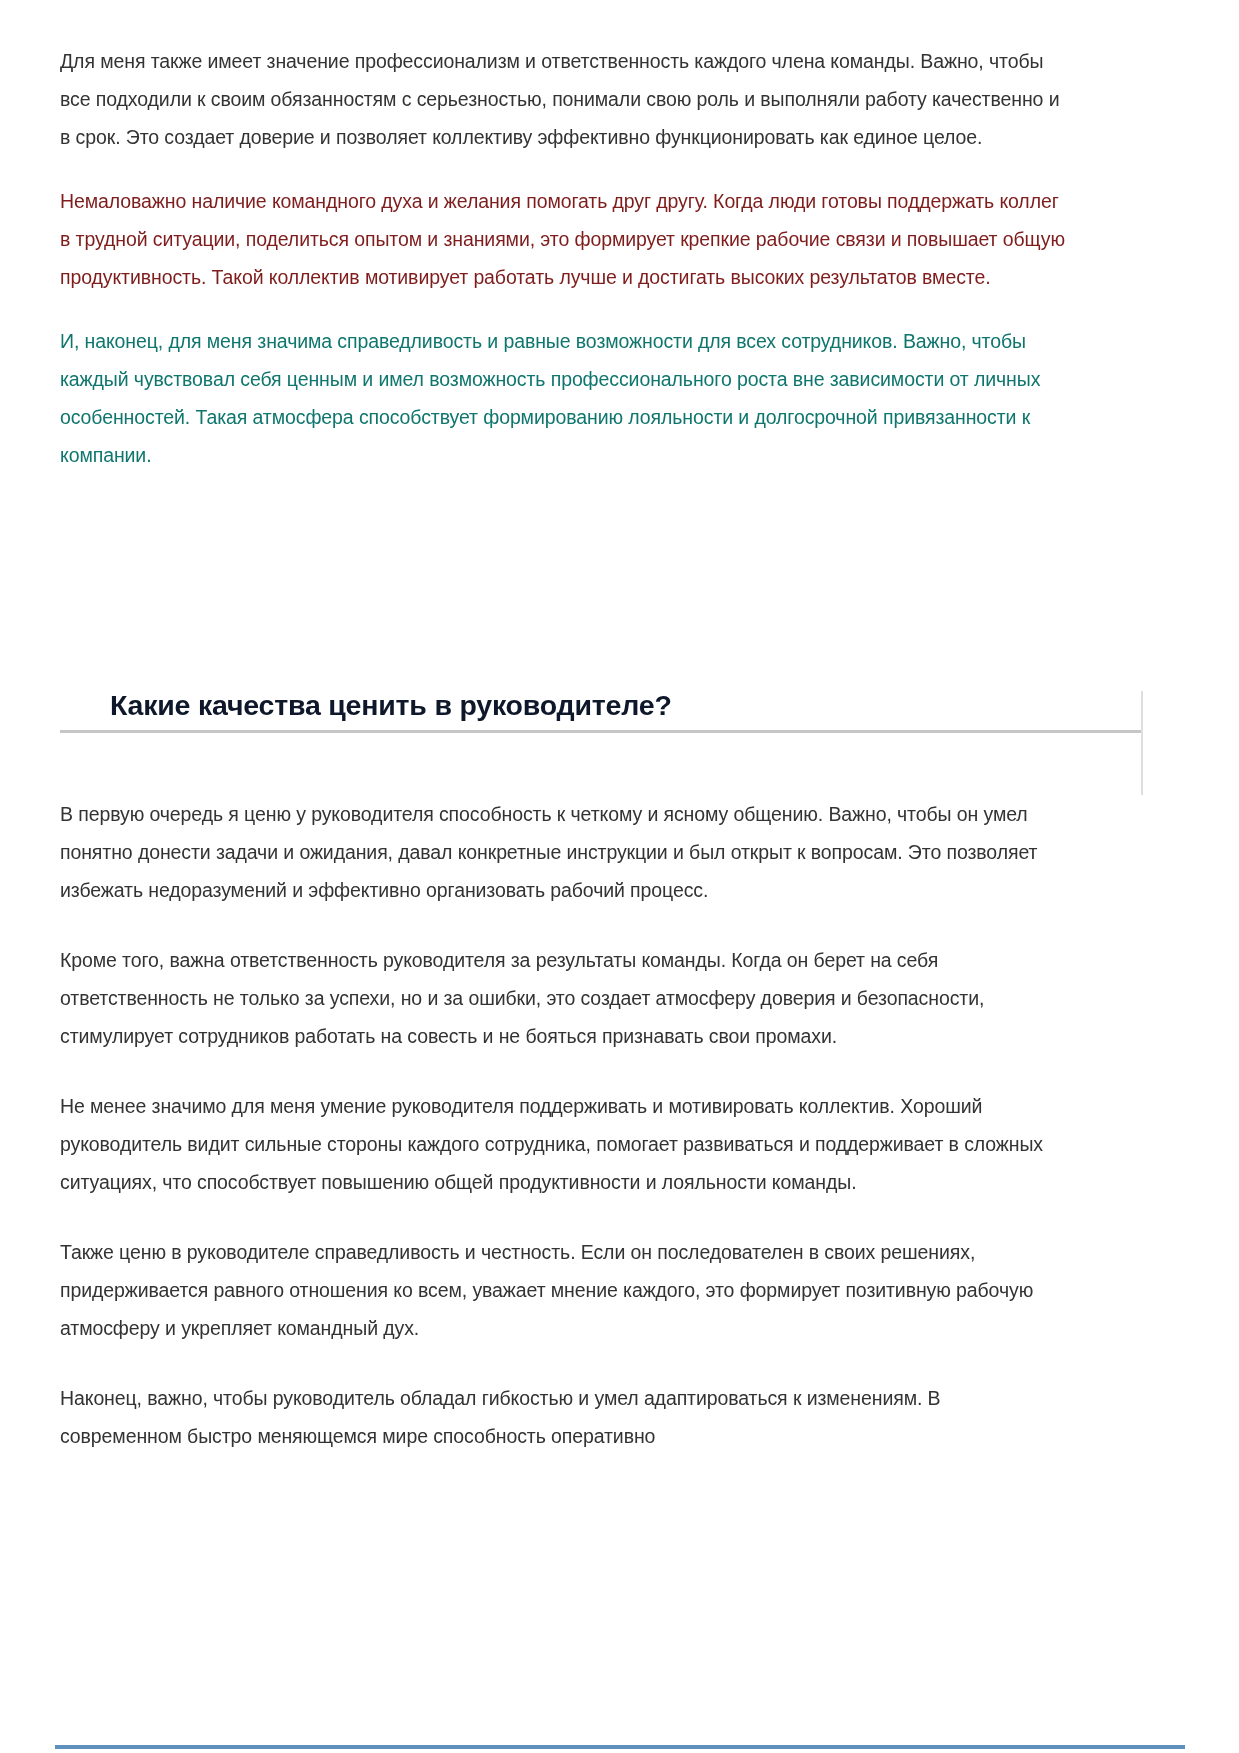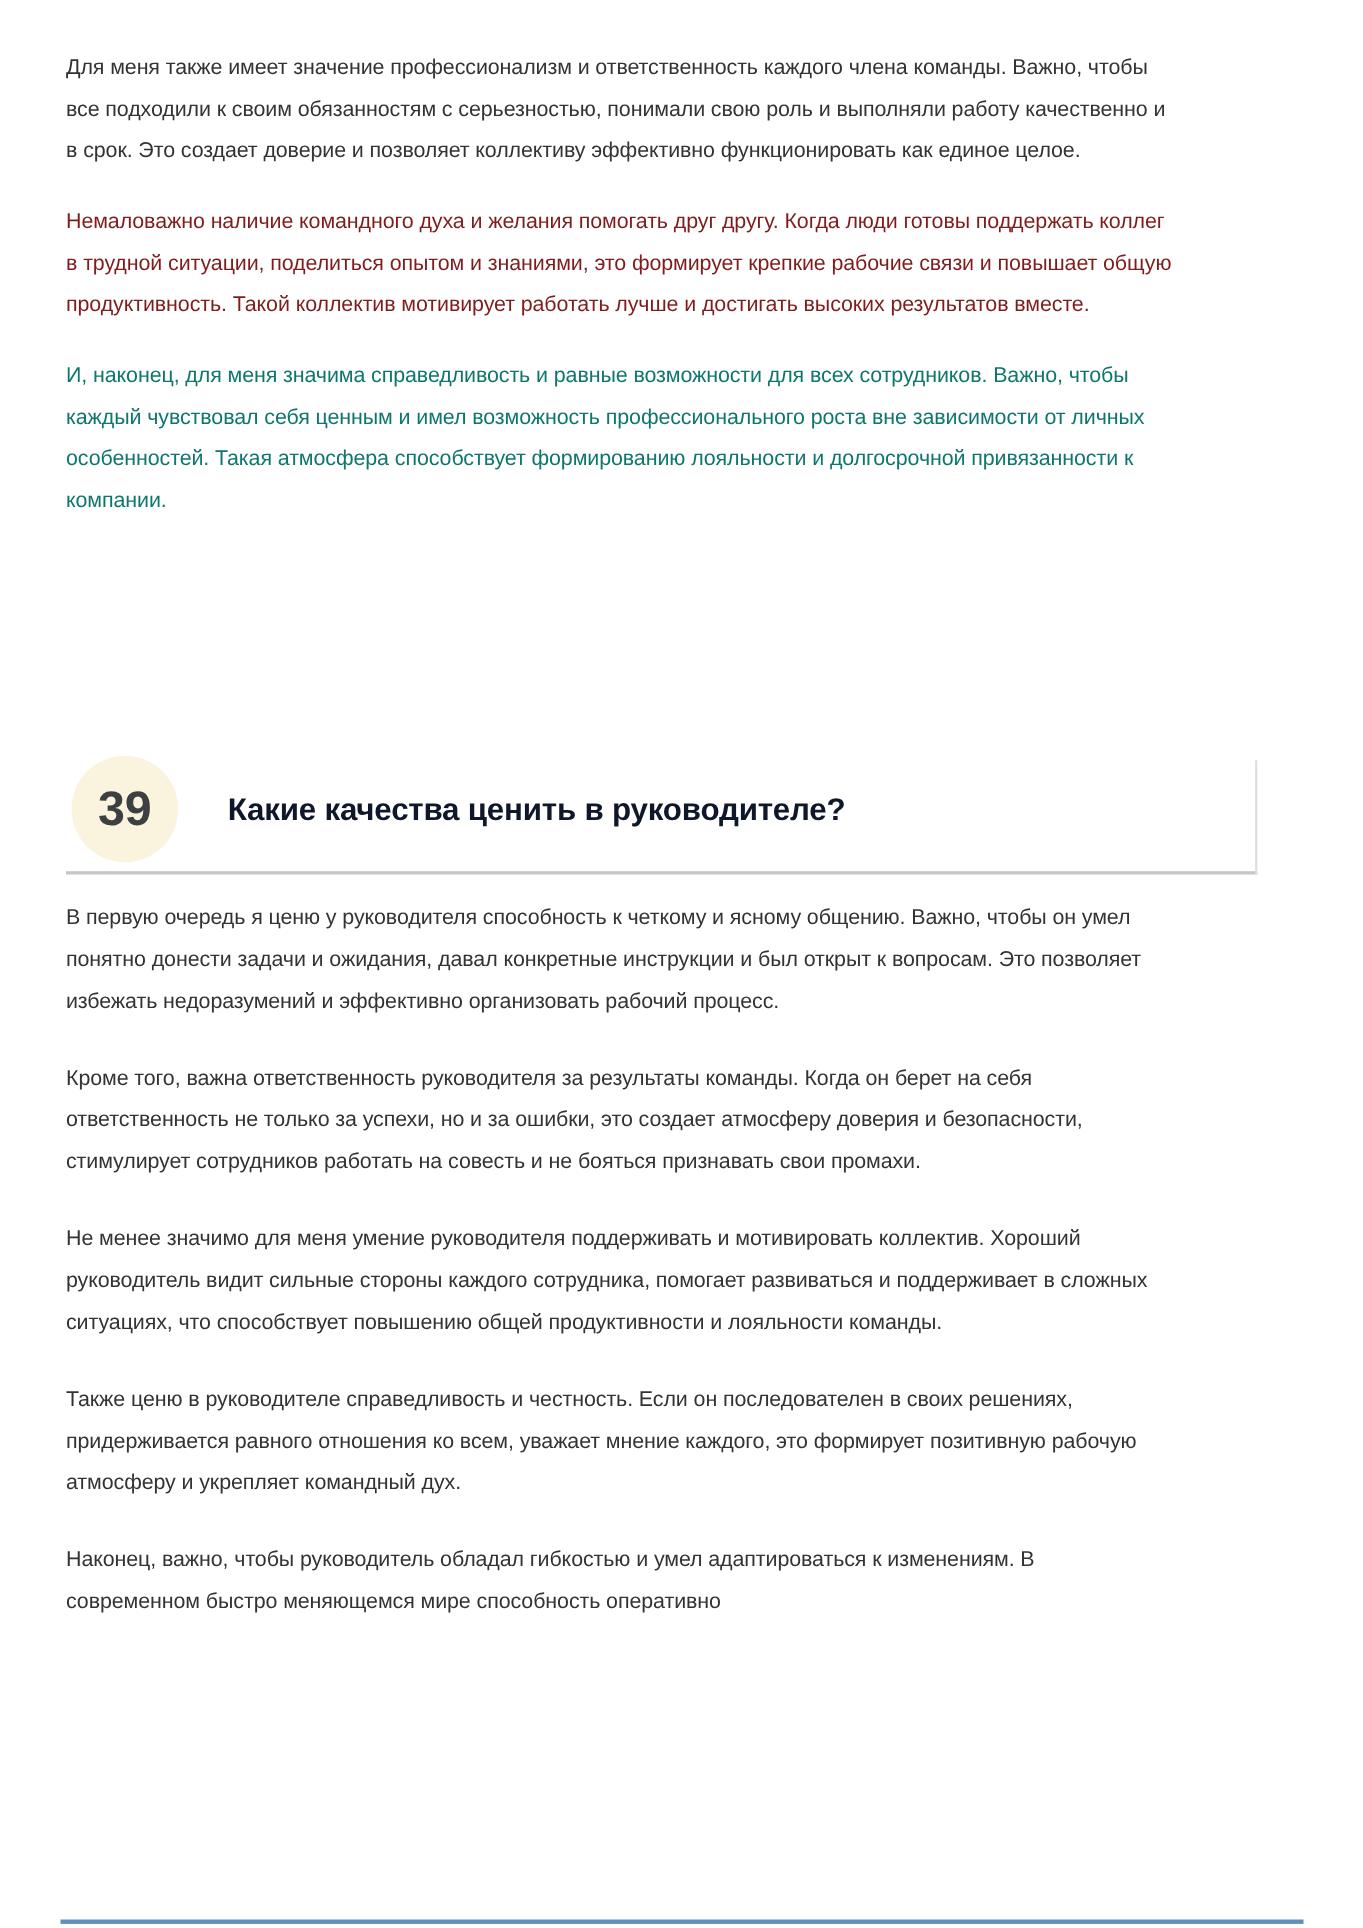--- a/index.html
+++ b/index.html
@@ -65,21 +65,21 @@
     height: 104px;
     background: #dedede;
   }
   .divider {
     height: 3px;
     width: 100%;
     background: #c6c6c6;
     margin-top: 8px;
     border: 0;
   }
-  .answer { padding-top: 20px; }
+  .answer { padding-top: 62px; }
   .bottom-accent-line {
     position: absolute;
     left: 55px;
     right: 54px;
     top: 1745px;
     height: 4px;
     background: #5d90ba;
   }
 </style>
 </head>
@@ -87,23 +87,20 @@
 
 <div class="page">
 
   <section class="intro">
     <p class="para" style="color: rgb(51, 51, 51);">Для меня также имеет значение профессионализм и ответственность каждого члена команды. Важно, чтобы все подходили к своим обязанностям с серьезностью, понимали свою роль и выполняли работу качественно и в срок. Это создает доверие и позволяет коллективу эффективно функционировать как единое целое.</p>
     <p class="para" style="color: #7f1d1d;">Немаловажно наличие командного духа и желания помогать друг другу. Когда люди готовы поддержать коллег в трудной ситуации, поделиться опытом и знаниями, это формирует крепкие рабочие связи и повышает общую продуктивность. Такой коллектив мотивирует работать лучше и достигать высоких результатов вместе.</p>
     <p class="para" style="color: #0f766e;">И, наконец, для меня значима справедливость и равные возможности для всех сотрудников. Важно, чтобы каждый чувствовал себя ценным и имел возможность профессионального роста вне зависимости от личных особенностей. Такая атмосфера способствует формированию лояльности и долгосрочной привязанности к компании.</p>
   </section>
 
   <section class="question-header">
-    <div class="badge" style="background: rgb(250, 244, 223);">
-      <span style="color: rgb(61, 64, 67);">39</span>
-    </div>
     <h2 class="question-title">Какие качества ценить в руководителе?</h2>
     <span class="header-right-edge" style="background: rgb(222, 222, 222);"></span>
   </section>
 
   <div class="divider" style="background: rgb(198, 198, 198);"></div>
 
   <section class="answer">
     <p class="para" style="color: rgb(51, 51, 51);">В первую очередь я ценю у руководителя способность к четкому и ясному общению. Важно, чтобы он умел понятно донести задачи и ожидания, давал конкретные инструкции и был открыт к вопросам. Это позволяет избежать недоразумений и эффективно организовать рабочий процесс.</p>
     <p class="para" style="color: rgb(51, 51, 51);">Кроме того, важна ответственность руководителя за результаты команды. Когда он берет на себя ответственность не только за успехи, но и за ошибки, это создает атмосферу доверия и безопасности, стимулирует сотрудников работать на совесть и не бояться признавать свои промахи.</p>
     <p class="para" style="color: rgb(51, 51, 51);">Не менее значимо для меня умение руководителя поддерживать и мотивировать коллектив. Хороший руководитель видит сильные стороны каждого сотрудника, помогает развиваться и поддерживает в сложных ситуациях, что способствует повышению общей продуктивности и лояльности команды.</p>

